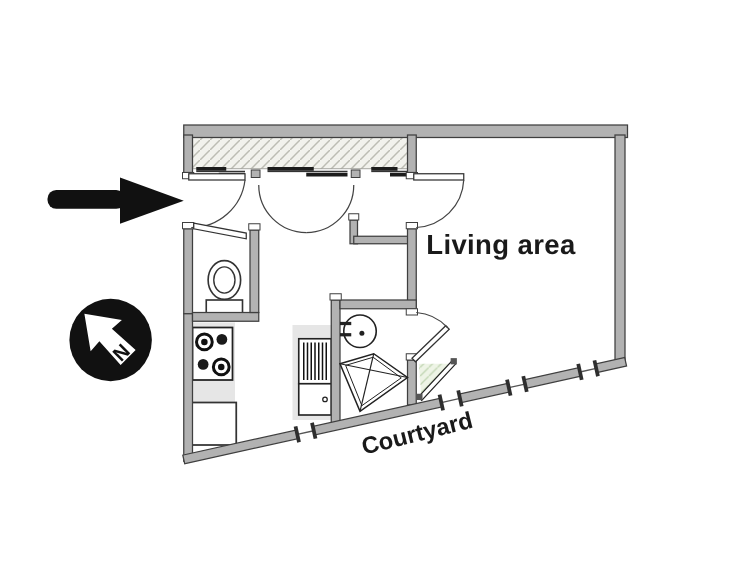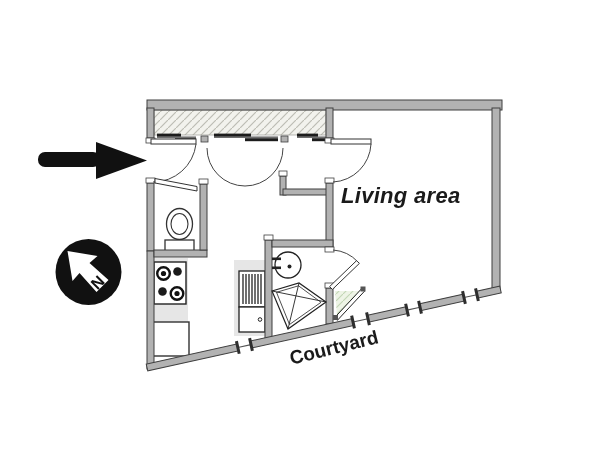--- a/index.html
+++ b/index.html
@@ -1,20 +1,20 @@
 <!DOCTYPE html>
 <html><head>
 <meta charset="utf-8">
 <style>
   html,body{margin:0;padding:0;background:#fff;}
   .canvas{position:relative;width:600px;height:450px;background:#fff;overflow:hidden;
           font-family:"Liberation Sans",sans-serif;}
   .canvas svg{position:absolute;left:0;top:0;}
   .label{position:absolute;color:#1a1a1a;font-weight:bold;white-space:nowrap;}
-  .label-living{left:341px;top:183px;font-size:22px;letter-spacing:.3px;font-style:italic;}
+  .label-living{left:341px;top:183px;font-size:22px;letter-spacing:.3px;}
   .label-courtyard{left:272px;top:337px;width:124px;text-align:center;font-size:19px;
                    transform:rotate(-14deg);transform-origin:center;}
   .label-north{left:88px;top:273px;width:20px;height:20px;line-height:20px;text-align:center;
                font-size:16px;transform:rotate(-45deg);color:#111;}
 </style>
 </head>
 <body>
 
 <div class="canvas">
 

